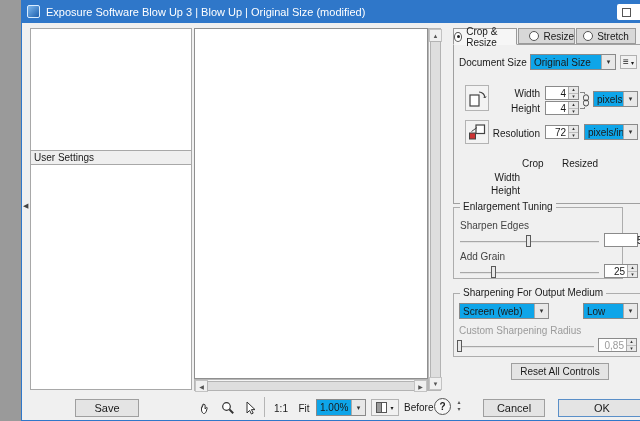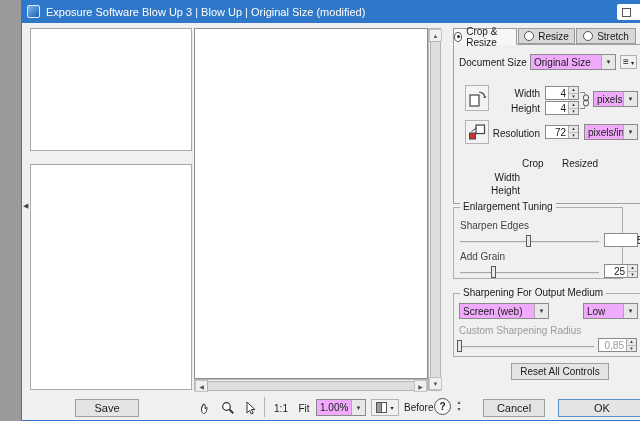--- a/index.html
+++ b/index.html
@@ -13,21 +13,21 @@
   .winbtn{flex:1;height:100%;display:flex;align-items:center;justify-content:center;color:#333;}
   .maxglyph{width:7px;height:7px;border:1px solid #555;}
   
   .btn{background:#e4e4e4;border:1px solid #9f9f9f;display:flex;align-items:center;justify-content:center;font-size:11px;cursor:default;}
   .flatbtn{display:flex;align-items:center;justify-content:center;font-size:10px;}
   .lbl{font-size:10px;white-space:nowrap;}
   .gray{color:#9b9b9b;}
   .panelbox{border:1px solid #a0a0a0;}
   .group{border:1px solid #adadad;}
   .group-title{position:absolute;top:-7px;left:6px;background:#f0f0f0;padding:0 3px;font-size:10px;white-space:nowrap;}
-  .combo{background:#f0abfc;border:1px solid #8a8a8a;display:flex;align-items:stretch;font-size:10px;}
+  .combo{background:#0ea5e9;border:1px solid #8a8a8a;display:flex;align-items:stretch;font-size:10px;}
   .cval{flex:1;display:flex;align-items:center;padding-left:3px;white-space:nowrap;overflow:hidden;}
   .carr{width:13px;background:#e8e8e8;border-left:1px solid #ababab;display:flex;align-items:center;justify-content:center;font-size:7px;color:#333;}
   .nfield{background:#fff;border:1px solid #8a8a8a;display:flex;align-items:stretch;}
   .nval{flex:1;display:flex;align-items:center;justify-content:flex-end;padding-right:2px;font-size:10px;}
   .spin{width:9px;display:flex;flex-direction:column;border-left:1px solid #ababab;background:#e8e8e8;}
   .su,.sd{flex:1;display:flex;align-items:center;justify-content:center;font-size:5px;line-height:5px;color:#333;}
   .su{border-bottom:1px solid #bdbdbd;}
   .iconbtn{background:#f3f3f3;border:1px solid #b3b3b3;display:flex;align-items:center;justify-content:center;}
   .toolbtn{display:flex;align-items:center;justify-content:center;background:transparent;border:none;}
   
@@ -57,20 +57,23 @@
   <div class="abs winbtns">
     <span class="winbtn">
         <span class="maxglyph"></span>
       </span>
     <span class="winbtn" style="font-size:11px;">
         <span>×</span>
       </span>
   </div>
 
   <div class="abs listpane" style="left:8px;top:27px;width:162px;height:123px;"></div>
+  <div class="abs" style="left:8px;top:149px;width:162px;height:15px;background:#efefef;border:1px solid #a8a8a8;display:flex;align-items:center;padding-left:3px;font-size:10px;">
+    <span>User Settings</span>
+  </div>
   <div class="abs listpane" style="left:8px;top:163px;width:162px;height:226px;"></div>
   <div class="abs" style="left:1px;top:201px;font-size:7px;color:#444;"><span>◀</span></div>
 
   <div class="abs" style="left:172px;top:27px;width:234px;height:351px;background:#fff;border:1px solid #8f8f8f;"></div>
 
   <div class="abs sb" style="left:406px;top:27px;width:13px;height:363px;">
     <div class="sbbtn" style="left:0;top:0;width:11px;height:11px;">
         <span>▲</span>
       </div>
     <div class="sbthumb" style="left:1px;top:12px;width:9px;height:337px;"></div>
@@ -86,21 +89,21 @@
     <div class="sbthumb" style="left:12px;top:1px;width:208px;height:8px;"></div>
     <div class="sbbtn" style="right:0;top:0;width:11px;height:10px;">
         <span>▶</span>
       </div>
   </div>
 
   <div class="abs tab sel" style="left:431px;width:64px;">
     <span class="radio on"></span>
     <span>Crop &amp; Resize</span>
   </div>
-  <div class="abs tab" style="left:496px;width:57px;">
+  <div class="abs tab" style="left:496px;width:57px;justify-content:flex-end;">
     <span class="radio"></span>
     <span>Resize</span>
   </div>
   <div class="abs tab" style="left:554px;width:60px;">
     <span class="radio"></span>
     <span>Stretch</span>
   </div>
 
   <div class="abs panelbox" style="left:431px;top:43px;width:189px;height:160px;"></div>
 

